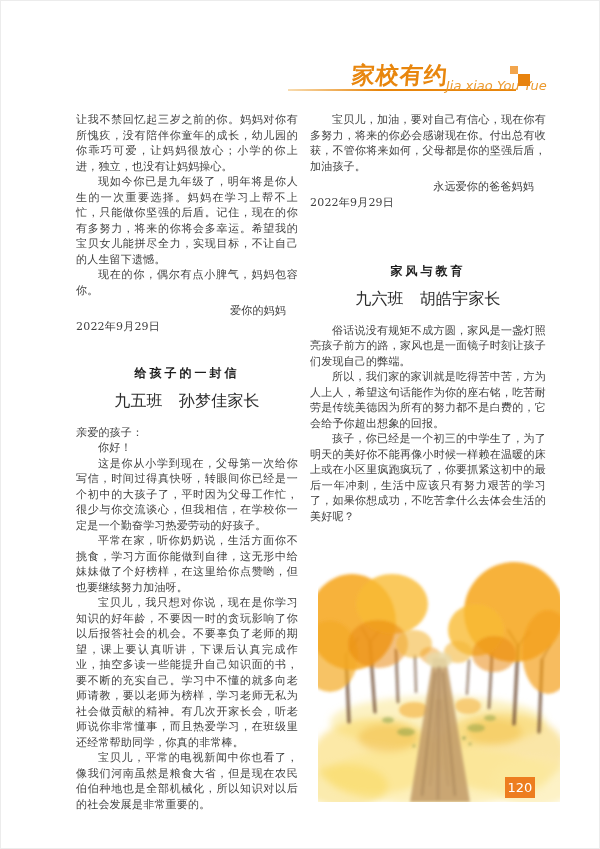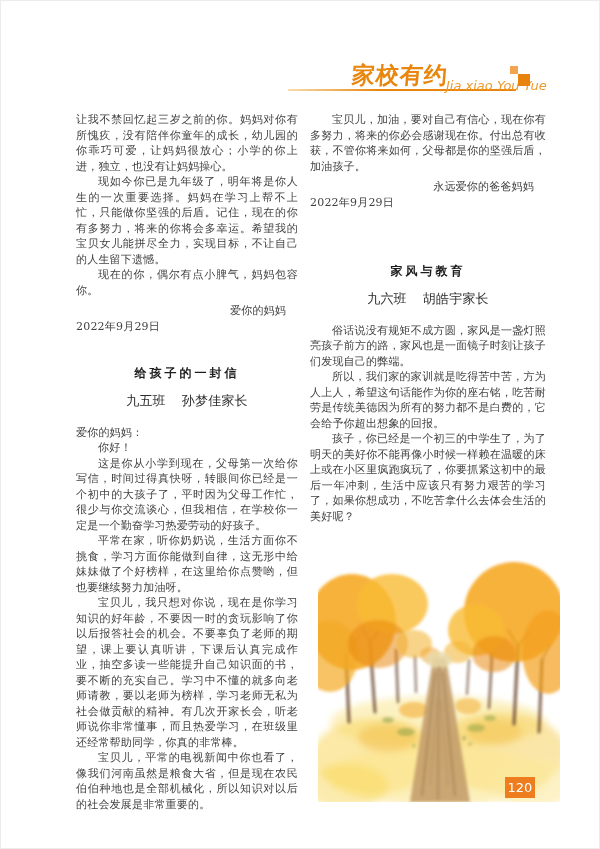--- a/index.html
+++ b/index.html
@@ -70,21 +70,21 @@
     font-weight: bold;
     color: #1d1d1d;
     text-align: center;
     letter-spacing: 3px;
     line-height: 22px;
   }
   .mt-title-l { margin-top: 28px; }
   .mt-title-r { margin-top: 50px; }
   .byline {
     text-align: center;
-    font-size: 13px;
+    font-size: 16px;
     margin-top: 9px;
     color: #2c2c2c;
   }
   .byline .cls { margin-right: 16px; }
   .art-body { margin-top: 16px; }
 
   
   .illustration {
     position: absolute;
     left: 318px; top: 560px;
@@ -122,21 +122,21 @@
     <p>现如今你已是九年级了，明年将是你人生的一次重要选择。妈妈在学习上帮不上忙，只能做你坚强的后盾。记住，现在的你有多努力，将来的你将会多幸运。希望我的宝贝女儿能拼尽全力，实现目标，不让自己的人生留下遗憾。</p>
     <p>现在的你，偶尔有点小脾气，妈妈包容你。</p>
     <div class="sig">爱你的妈妈</div>
     <div class="date">2022年9月29日</div>
 
     <h2 class="art-title mt-title-l">给孩子的一封信</h2>
     <div class="byline">
       <span class="cls">九五班</span><span>孙梦佳家长</span>
     </div>
     <div class="art-body">
-      <p class="noindent">爱你的妈妈：</p>
+      <p class="noindent">亲爱的孩子：</p>
       <p>你好！</p>
       <p>这是你从小学到现在，父母第一次给你写信，时间过得真快呀，转眼间你已经是一个初中的大孩子了，平时因为父母工作忙，很少与你交流谈心，但我相信，在学校你一定是一个勤奋学习热爱劳动的好孩子。</p>
       <p>平常在家，听你奶奶说，生活方面你不挑食，学习方面你能做到自律，这无形中给妹妹做了个好榜样，在这里给你点赞哟，但也要继续努力加油呀。</p>
       <p>宝贝儿，我只想对你说，现在是你学习知识的好年龄，不要因一时的贪玩影响了你以后报答社会的机会。不要辜负了老师的期望，课上要认真听讲，下课后认真完成作业，抽空多读一些能提升自己知识面的书，要不断的充实自己。学习中不懂的就多向老师请教，要以老师为榜样，学习老师无私为社会做贡献的精神。有几次开家长会，听老师说你非常懂事，而且热爱学习，在班级里还经常帮助同学，你真的非常棒。</p>
       <p>宝贝儿，平常的电视新闻中你也看了，像我们河南虽然是粮食大省，但是现在农民伯伯种地也是全部机械化，所以知识对以后的社会发展是非常重要的。</p>
     </div>
   </section>
 
   <section class="col col-right">
     <p>宝贝儿，加油，要对自己有信心，现在你有多努力，将来的你必会感谢现在你。付出总有收获，不管你将来如何，父母都是你的坚强后盾，加油孩子。</p>

